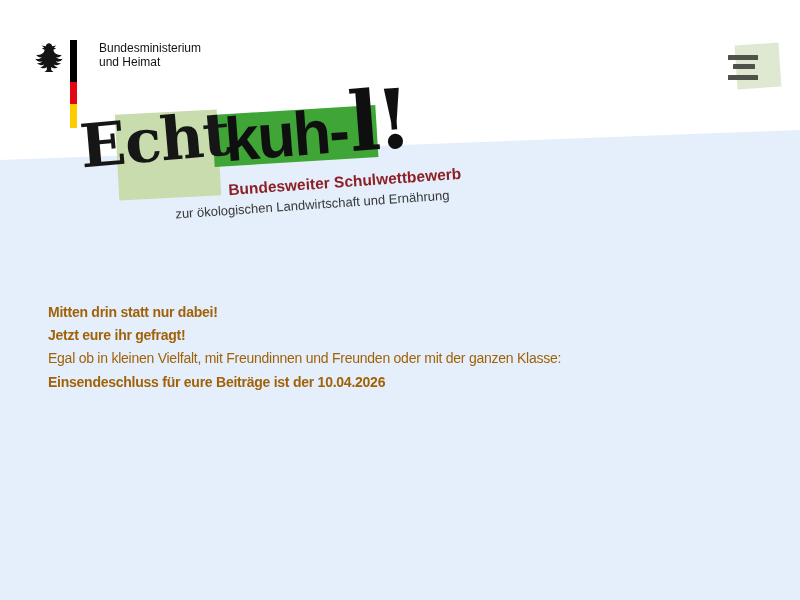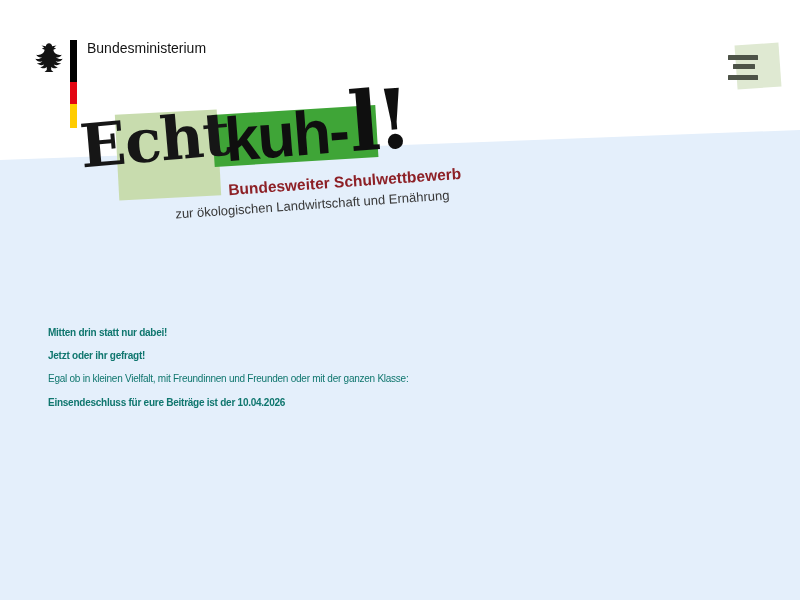--- a/index.html
+++ b/index.html
@@ -16,21 +16,21 @@
     clip-path:polygon(0 30px,800px 0,800px 470px,0 470px);
   }
 
   
   .gov{position:absolute;left:34px;top:40px;display:flex;align-items:flex-start;cursor:pointer;}
   .gov .eagle{width:30px;height:32px;display:block;}
   .flag-stripe{width:7px;height:88px;margin-left:6px;display:flex;flex-direction:column;}
   .flag-stripe .b{height:42px;background:#000000;}
   .flag-stripe .r{height:22px;background:#e30613;}
   .flag-stripe .g{height:24px;background:#ffcc00;}
-  .gov-text{margin-left:10px;padding-top:2px;font-size:14px;line-height:13.5px;color:#141414;}
+  .gov-text{margin-left:22px;padding-top:2px;font-size:12px;line-height:13.5px;color:#141414;}
 
   
   .menu{position:absolute;left:720px;top:42px;width:60px;height:48px;background:transparent;border:none;padding:0;cursor:pointer;}
   .menu-box{position:absolute;left:16px;top:2px;width:44px;height:44px;background:#dfe9d2;transform:rotate(-4deg);}
   .menu-lines i{position:absolute;background:#4d5348;height:4.5px;border-radius:0.5px;}
   .menu-lines i:nth-child(1){left:8px;top:13px;width:30px;}
   .menu-lines i:nth-child(2){left:13px;top:22px;width:22px;}
   .menu-lines i:nth-child(3){left:8px;top:33px;width:30px;}
 
   
@@ -53,21 +53,21 @@
     font-size:15.5px;font-weight:700;color:#8d2026;white-space:nowrap;
   }
   .brand-tag{
     position:absolute;left:175px;top:197px;transform:rotate(-4deg);
     font-size:13px;color:#383838;white-space:nowrap;
   }
 
   
   .main{
     position:absolute;left:48px;top:301px;width:740px;
-    color:#0f766e;font-size:10px;line-height:23.2px;letter-spacing:-0.25px;margin-top:20px;
+    color:#a16207;font-size:14px;line-height:23.2px;letter-spacing:-0.25px;
   }
   .main .line{display:block;white-space:nowrap;}
   .main .bold{font-weight:700;}
   .main p{margin:0;}
   .mb1{margin-bottom:14px;}
   .mb2{margin-bottom:21px;}
   .mb3{margin-bottom:18px;}
   .mb4{margin-bottom:17px;}
 </style>
 </head>
@@ -82,20 +82,21 @@
       <svg class="eagle" viewBox="0 0 68 68" aria-hidden="true">
         <path fill="#141414" d="M34 5c-4 0-7 3-7 7l-10-2 6 5-5 2 6 3c-1 9-10 13-19 11 3 5 8 7 13 6-4 4-10 5-15 3 3 6 10 8 16 6-3 4-8 5-12 4 4 5 11 6 16 3-2 4-6 6-9 6 4 4 11 4 15 0v7l-7 6h9l3 5 3-5h9l-7-6v-7c4 4 11 4 15 0-3 0-7-2-9-6 5 3 12 2 16-3-4 1-9 0-12-4 6 2 13 0 16-6-5 2-11 1-15-3 5 1 10-1 13-6-9 2-18-2-19-11l6-3-5-2 6-5-10 2c0-4-3-7-7-7z"></path>
       </svg>
       <div class="flag-stripe">
         <span class="b"></span>
           <span class="r"></span>
           <span class="g"></span>
       </div>
       <div class="gov-text">
         <div>Bundesministerium</div>
+        <div>und Heimat</div>
       </div>
     </div>
 
     <button class="menu" aria-label="Menu">
       <span class="menu-box"></span>
       <span class="menu-lines">
         <i></i><i></i><i></i>
       </span>
     </button>
   </header>
@@ -112,21 +113,21 @@
     <div class="brand-tag">zur ökologischen Landwirtschaft und Ernährung</div>
   </div>
 
   <main class="main">
     <p class="mb1">
       <span class="line bold">Mitten drin statt nur dabei!</span>
     </p>
     <p class="mb2">
     </p>
     <p class="mb4">
-      <span class="line bold">Jetzt oder ihr gefragt!</span>
+      <span class="line bold">Jetzt eure ihr gefragt!</span>
       <span class="line">Egal ob in kleinen Vielfalt, mit Freundinnen und Freunden oder mit der ganzen Klasse:</span>
     </p>
     <p>
       <span class="line bold">Einsendeschluss für eure Beiträge ist der 10.04.2026</span>
     </p>
   </main>
 
 </div>
 
 </body></html>

